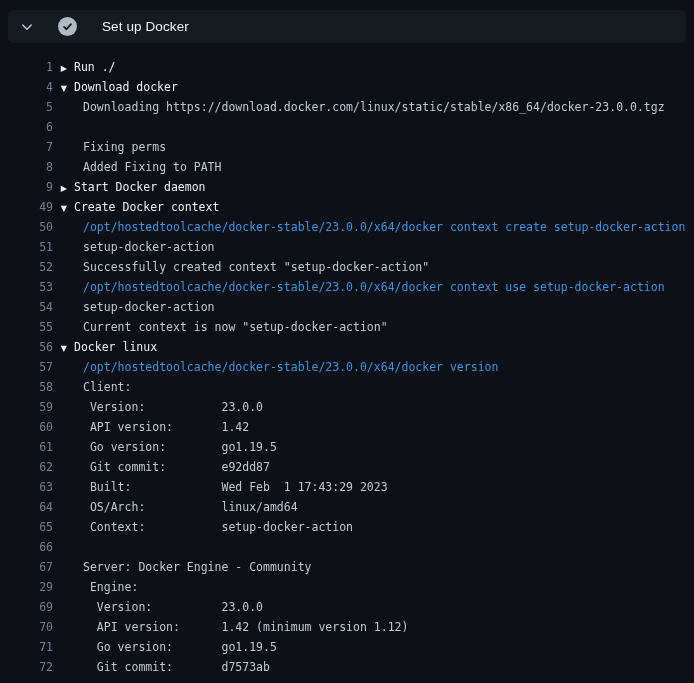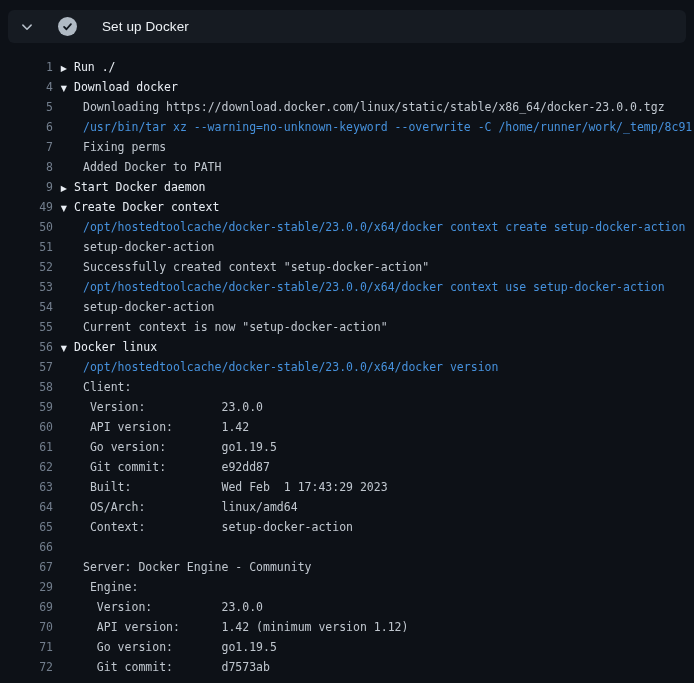--- a/index.html
+++ b/index.html
@@ -119,23 +119,23 @@
       <path d="M3 8.5 L6.5 12 L13 4.5" fill="none" stroke="#10161d" stroke-width="2.6" stroke-linecap="round" stroke-linejoin="round"></path>
     </svg>
   </span>
   <span class="step-title">Set up Docker</span>
 </div>
 
 <div class="log" id="log">
     <div class="row group"><span class="num">1</span><span class="content"><span class="arrow">▶</span><span>Run ./</span></span></div>
     <div class="row group"><span class="num">4</span><span class="content"><span class="arrow">▼</span><span>Download docker</span></span></div>
     <div class="row"><span class="num">5</span><span class="content"><span>Downloading </span><span class="log-link">https://download.docker.com/linux/static/stable/x86_64/docker-23.0.0.tgz</span></span></div>
-    <div class="row"><span class="num">6</span><span class="content cmd">/usr/bin/tar xz --warning=no-unknown-keyword --overwrite -C /home/runner/work/_temp/8c91</span></div>
+    <div class="row"><span class="num">6</span></div>
     <div class="row"><span class="num">7</span><span class="content">Fixing perms</span></div>
-    <div class="row"><span class="num">8</span><span class="content">Added Docker to PATH</span></div>
+    <div class="row"><span class="num">8</span><span class="content">Added Fixing to PATH</span></div>
     <div class="row group"><span class="num">9</span><span class="content"><span class="arrow">▶</span><span>Start Docker daemon</span></span></div>
     <div class="row group"><span class="num">49</span><span class="content"><span class="arrow">▼</span><span>Create Docker context</span></span></div>
     <div class="row"><span class="num">50</span><span class="content cmd">/opt/hostedtoolcache/docker-stable/23.0.0/x64/docker context create setup-docker-action -</span></div>
     <div class="row"><span class="num">51</span><span class="content">setup-docker-action</span></div>
     <div class="row"><span class="num">52</span><span class="content">Successfully created context "setup-docker-action"</span></div>
     <div class="row"><span class="num">53</span><span class="content cmd">/opt/hostedtoolcache/docker-stable/23.0.0/x64/docker context use setup-docker-action</span></div>
     <div class="row"><span class="num">54</span><span class="content">setup-docker-action</span></div>
     <div class="row"><span class="num">55</span><span class="content">Current context is now "setup-docker-action"</span></div>
     <div class="row group"><span class="num">56</span><span class="content"><span class="arrow">▼</span><span>Docker linux</span></span></div>
     <div class="row"><span class="num">57</span><span class="content cmd">/opt/hostedtoolcache/docker-stable/23.0.0/x64/docker version</span></div>

